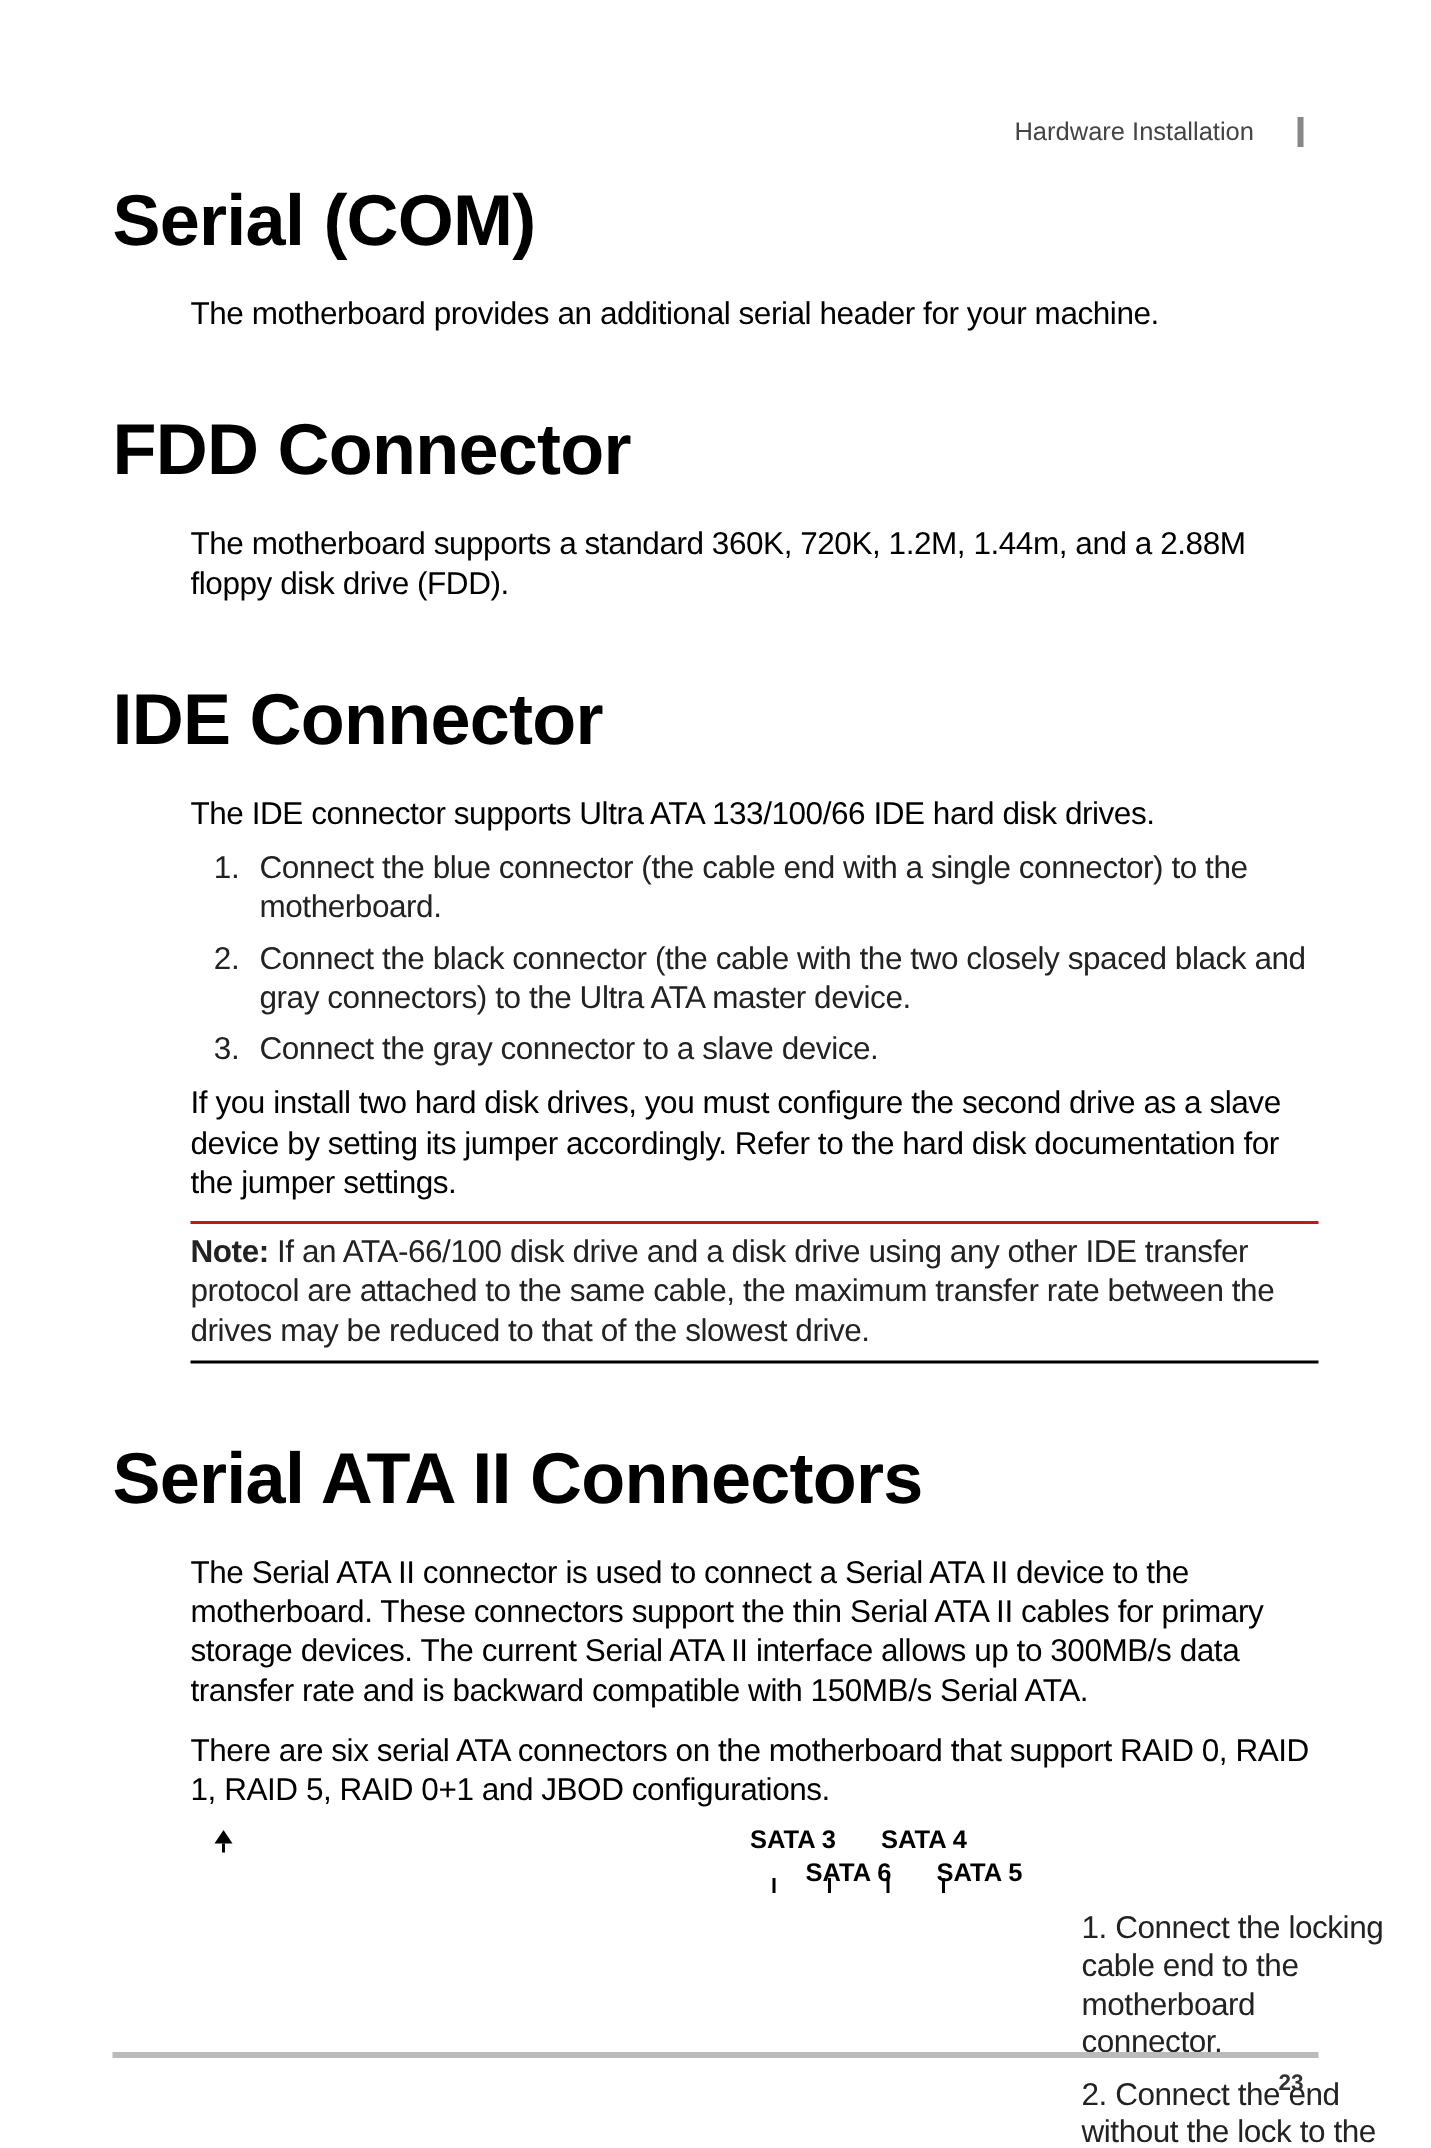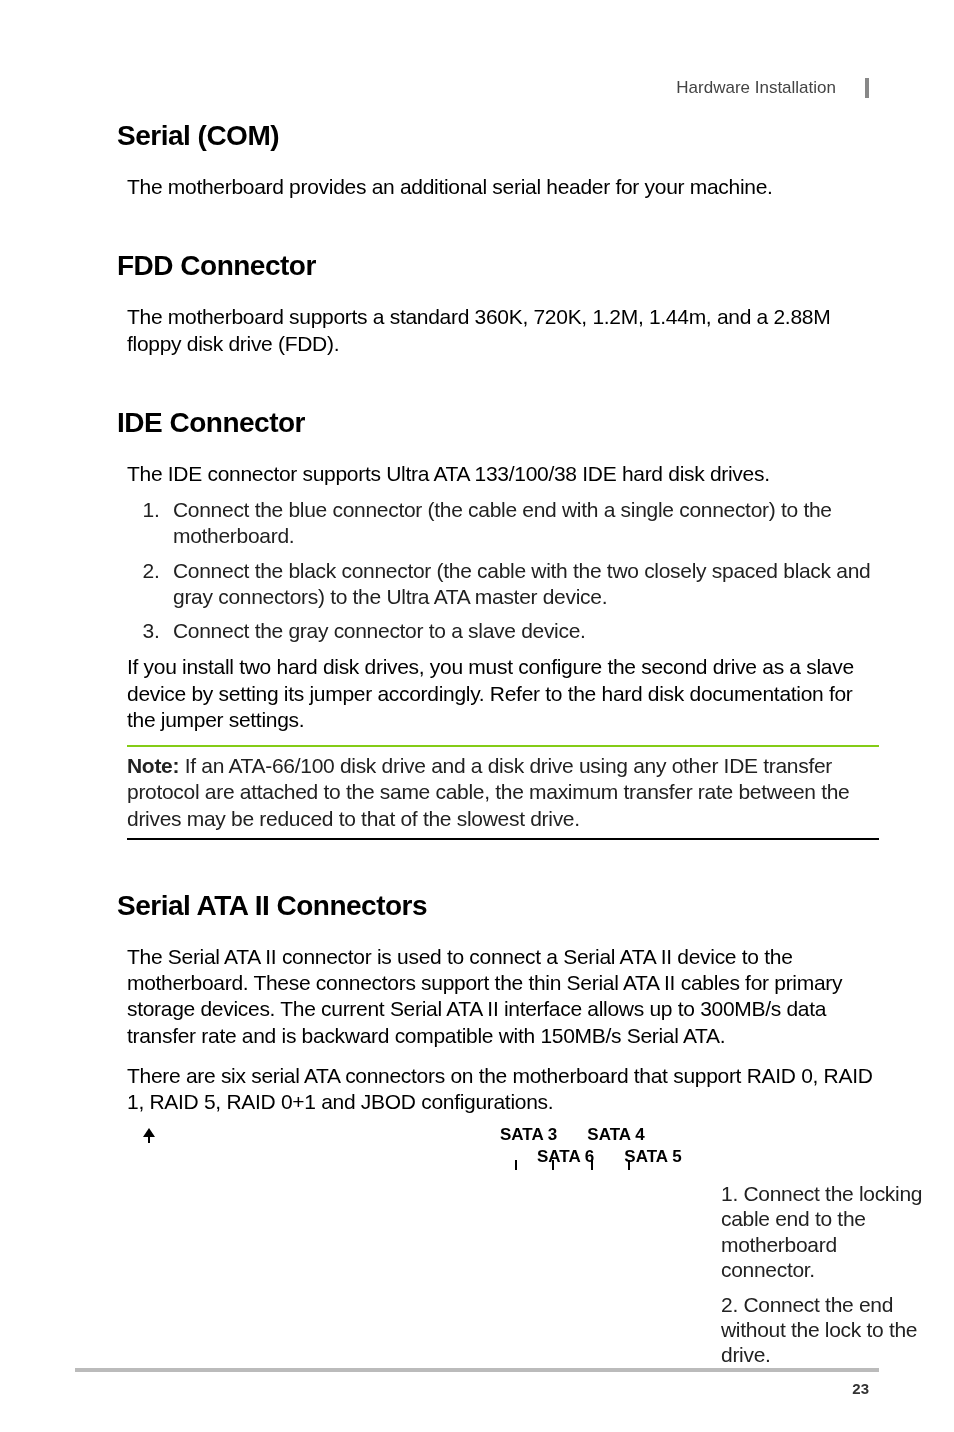--- a/index.html
+++ b/index.html
@@ -18,28 +18,27 @@
     .header-right {
       position: absolute;
       top: 78px;
       right: 85px;
       font-size: 17px;
       color: #444;
       border-right: 4px solid #888;
       padding-right: 29px;
     }
     .h1 {
-      font-size: 28px;
+      font-size: 48px;
       font-weight: bold;
       font-stretch: condensed;
       margin-top: 50px;
       margin-bottom: 22px;
       color: #000;
       letter-spacing: -0.5px;
-      margin-left: 42px;
     }
     .h1.first {
       margin-top: 50px;
     }
     .body-text {
       font-size: 21px;
       color: #000000;
       line-height: 1.25;
       margin-left: 52px;
       margin-bottom: 8px;
@@ -55,21 +54,21 @@
     }
     ol li {
       font-size: 21px;
       color: #222;
       line-height: 1.25;
       margin-bottom: 8px;
       padding-left: 8px;
       letter-spacing: -0.3px;
     }
     .note-box {
-      border-top: 2px solid #84cc16;
+      border-top: 2px solid #b91c1c;
       border-bottom: 2px solid #000;
       margin-left: 52px;
       margin-top: 12px;
       padding: 6px 0;
       font-size: 21px;
       color: #222;
       line-height: 1.25;
       letter-spacing: -0.3px;
     }
     .note-label {
@@ -211,21 +210,21 @@
   <p class="body-text">The motherboard provides an additional serial header for your machine.</p>
 </div>
 
 <div class="section">
   <h1 class="h1">FDD Connector</h1>
   <p class="body-text">The motherboard supports a standard 360K, 720K, 1.2M, 1.44m, and a 2.88M floppy disk drive (FDD).</p>
 </div>
 
 <div class="section">
   <h1 class="h1">IDE Connector</h1>
-  <p class="body-text">The IDE connector supports Ultra ATA 133/100/38 IDE hard disk drives.</p>
+  <p class="body-text">The IDE connector supports Ultra ATA 133/100/66 IDE hard disk drives.</p>
   <ol>
     <li>Connect the blue connector (the cable end with a single connector) to the motherboard.</li>
     <li>Connect the black connector (the cable with the two closely spaced black and gray connectors) to the Ultra ATA master device.</li>
     <li>Connect the gray connector to a slave device.</li>
   </ol>
   <p class="body-text">If you install two hard disk drives, you must configure the second drive as a slave device by setting its jumper accordingly. Refer to the hard disk documentation for the jumper settings.</p>
   <div class="note-box">
     <span class="note-label">Note:</span><span> If an ATA-66/100 disk drive and a disk drive using any other IDE transfer protocol are attached to the same cable, the maximum transfer rate between the drives may be reduced to that of the slowest drive.</span>
   </div>
 </div>

